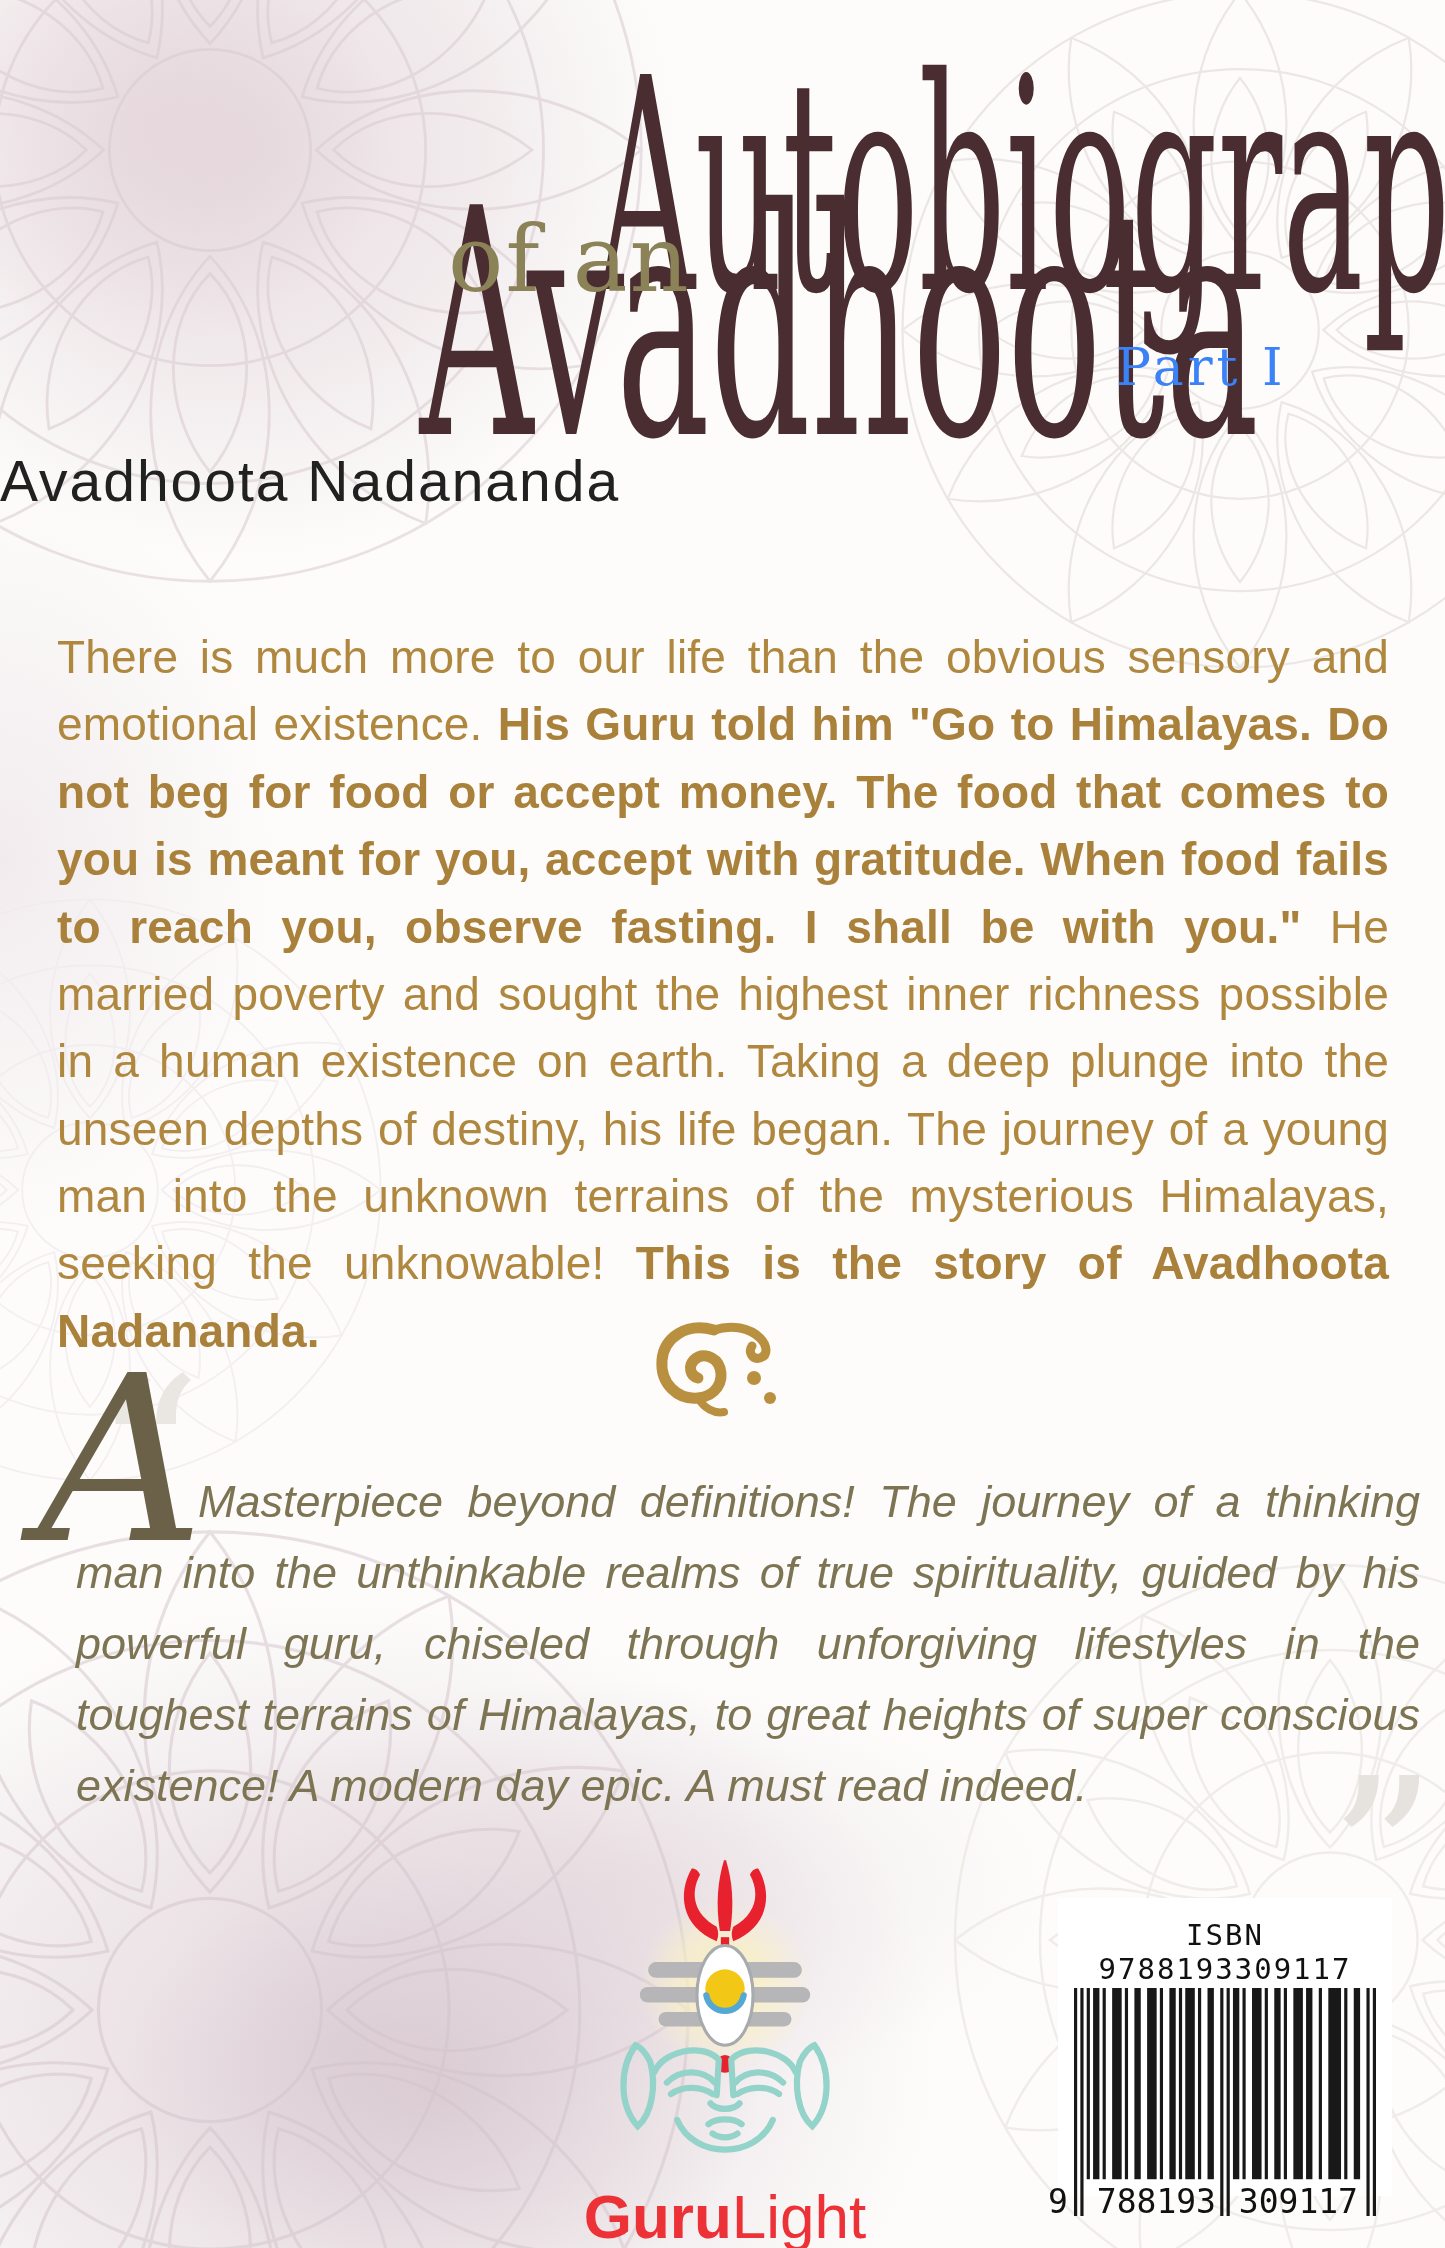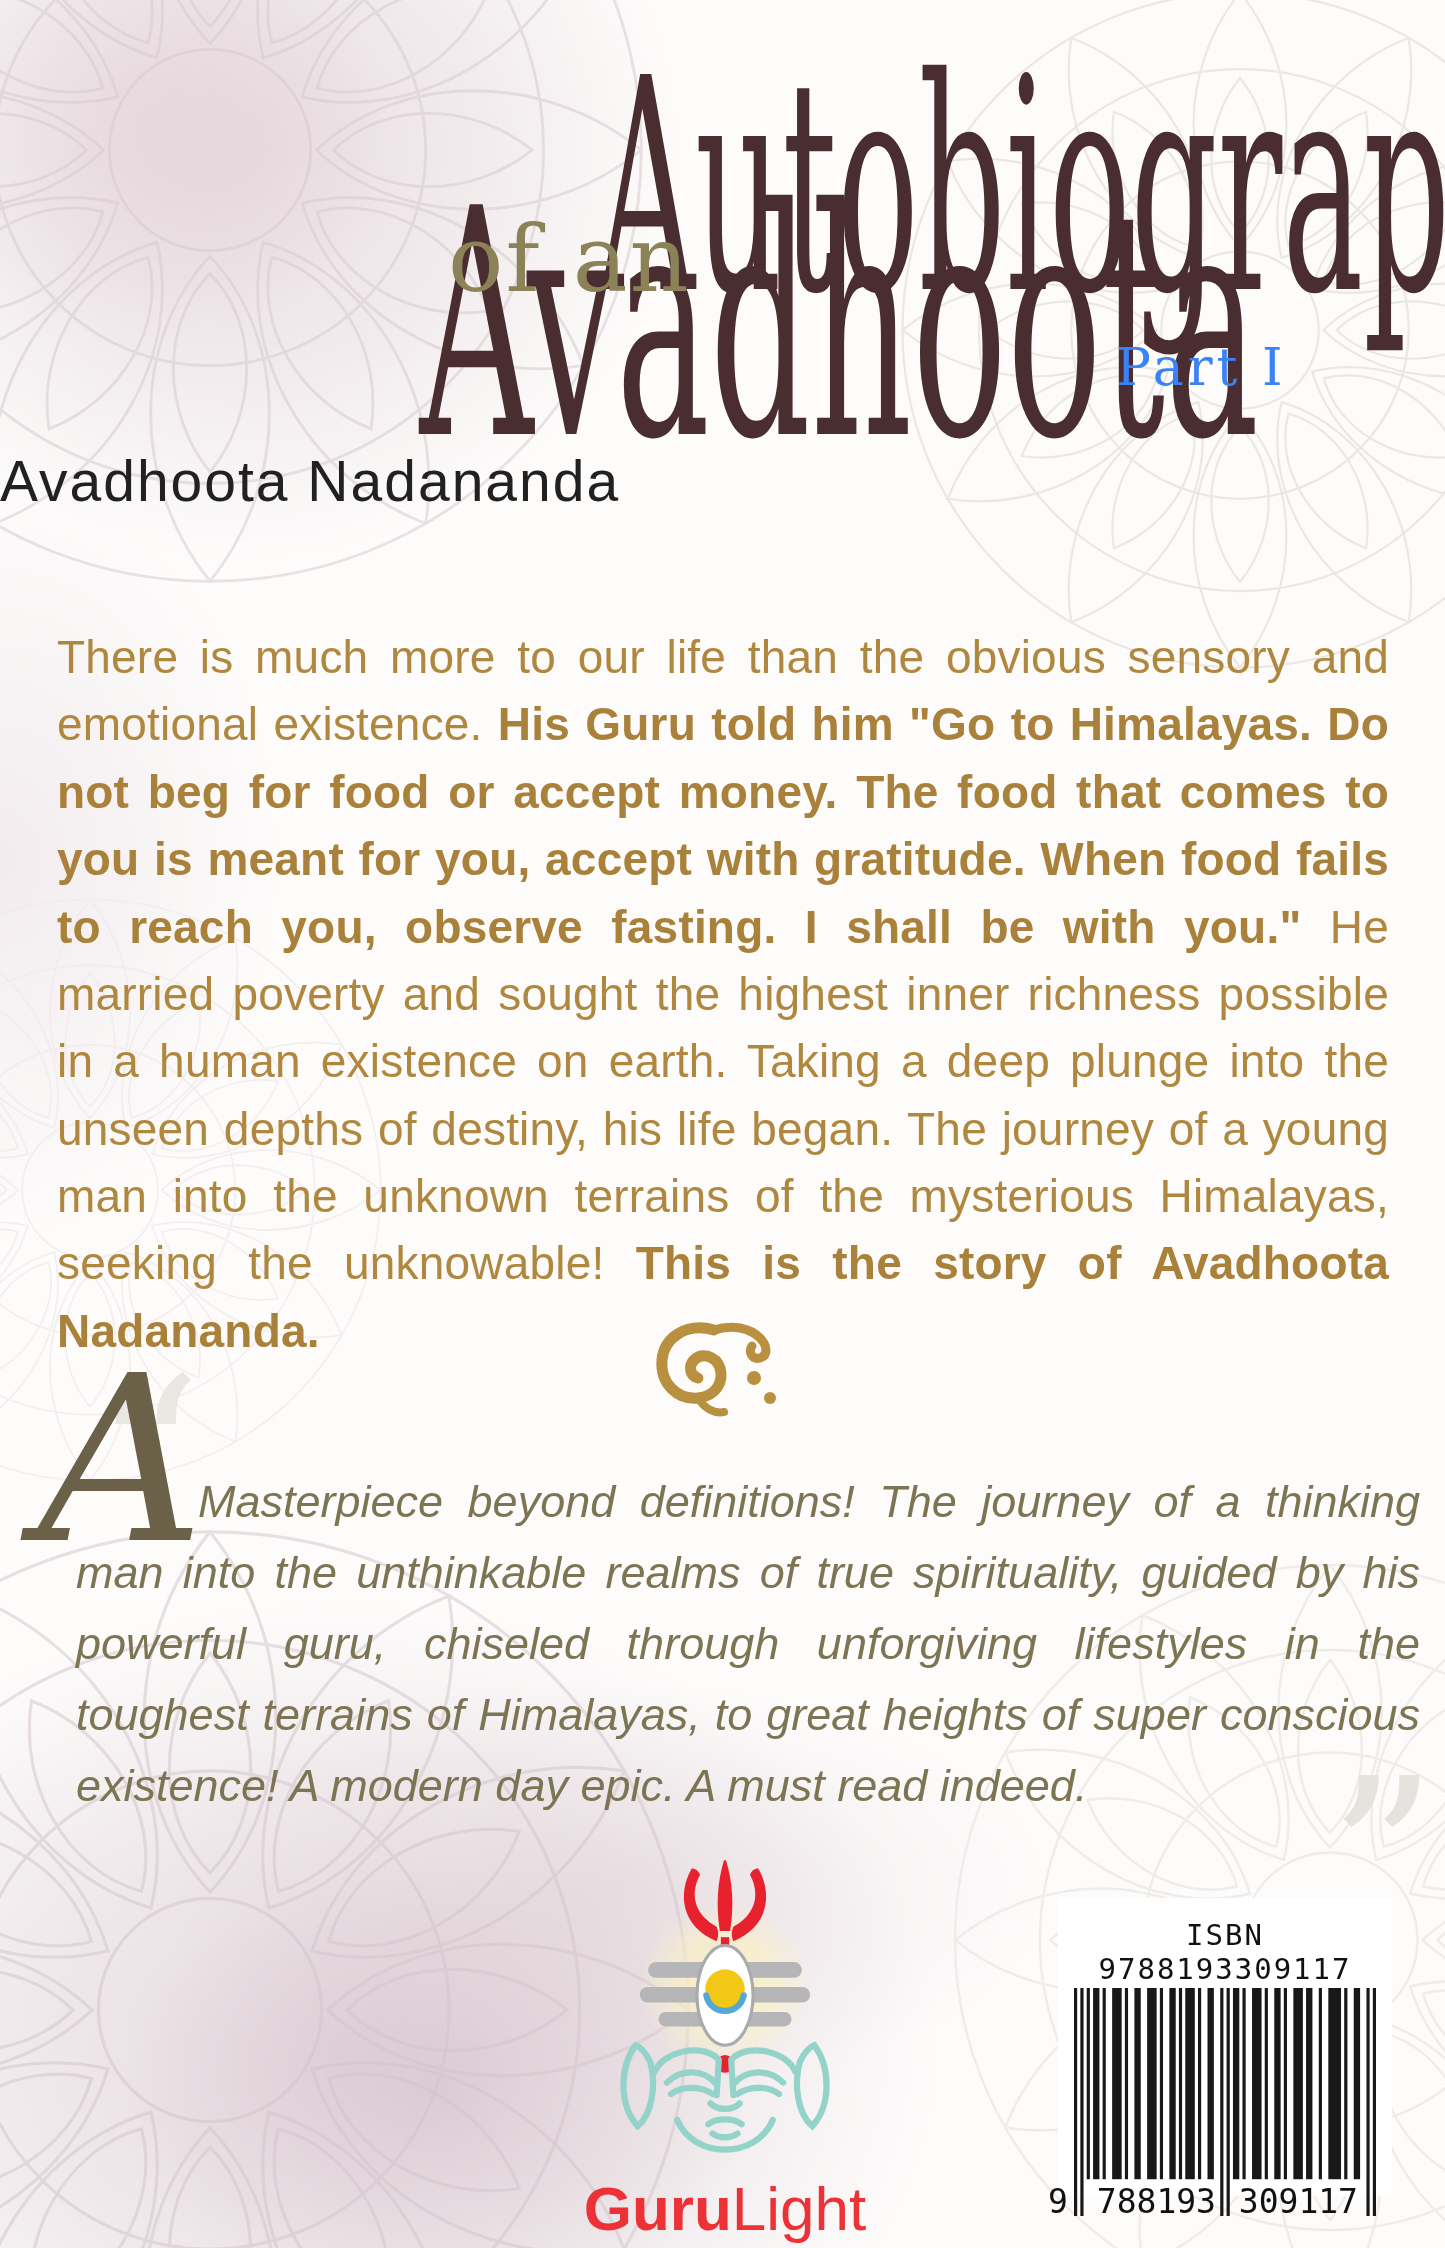--- a/index.html
+++ b/index.html
@@ -58,21 +58,21 @@
   .dropcap{position:absolute;left:-38px;top:-120px;font-family:"DejaVu Serif",serif;font-style:italic;
     font-size:230px;line-height:1;color:#6b6148;}
   .bigquote{position:absolute;font-family:"DejaVu Serif",serif;font-style:normal;font-size:210px;line-height:.4;pointer-events:none;}
   .q-open{left:18px;top:-52px;color:#eae6e2;}
   .q-close{right:-16px;top:348px;color:#e6e2dd;}
   .reviewer{display:block;margin-top:16px;font-weight:bold;font-size:52px;color:#776e48;letter-spacing:1px;}
 
   
   .logo-block{position:absolute;left:575px;top:1852px;width:300px;text-align:center;}
   .logo-svg{display:block;margin:0 auto;width:250px;height:322px;}
-  .brand{margin-top:4px;font-size:62px;letter-spacing:0;color:#ed3237;line-height:1;}
+  .brand{margin-top:12px;font-size:62px;letter-spacing:0;color:#ed3237;line-height:1;}
   .brand .bg{font-weight:bold;}
   .brand .bl{font-weight:normal;}
 
   
   .barcode{position:absolute;left:1058px;top:1898px;width:334px;height:298px;background:#ffffff;}
   .isbn{margin-top:20px;text-align:center;font-family:"DejaVu Sans Mono",monospace;font-size:29px;letter-spacing:2px;color:#111;}
   .bars-wrap{position:relative;width:302px;margin:2px auto 0;}
   .bars{display:block;width:302px;height:228px;}
   .digits{position:absolute;top:194px;left:0;width:302px;height:44px;
     font-family:"DejaVu Sans Mono",monospace;font-size:33px;color:#111;}

